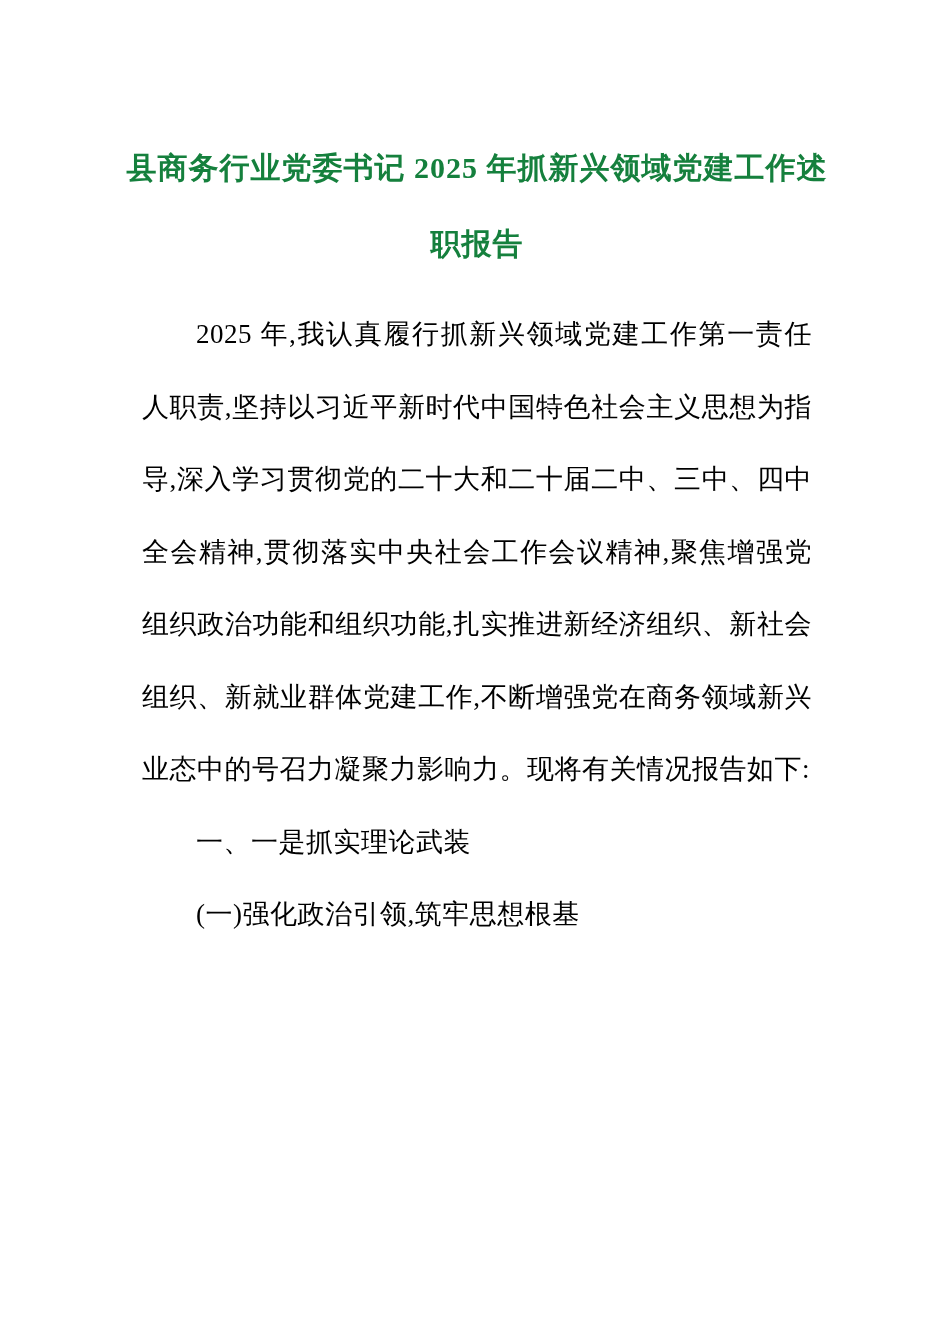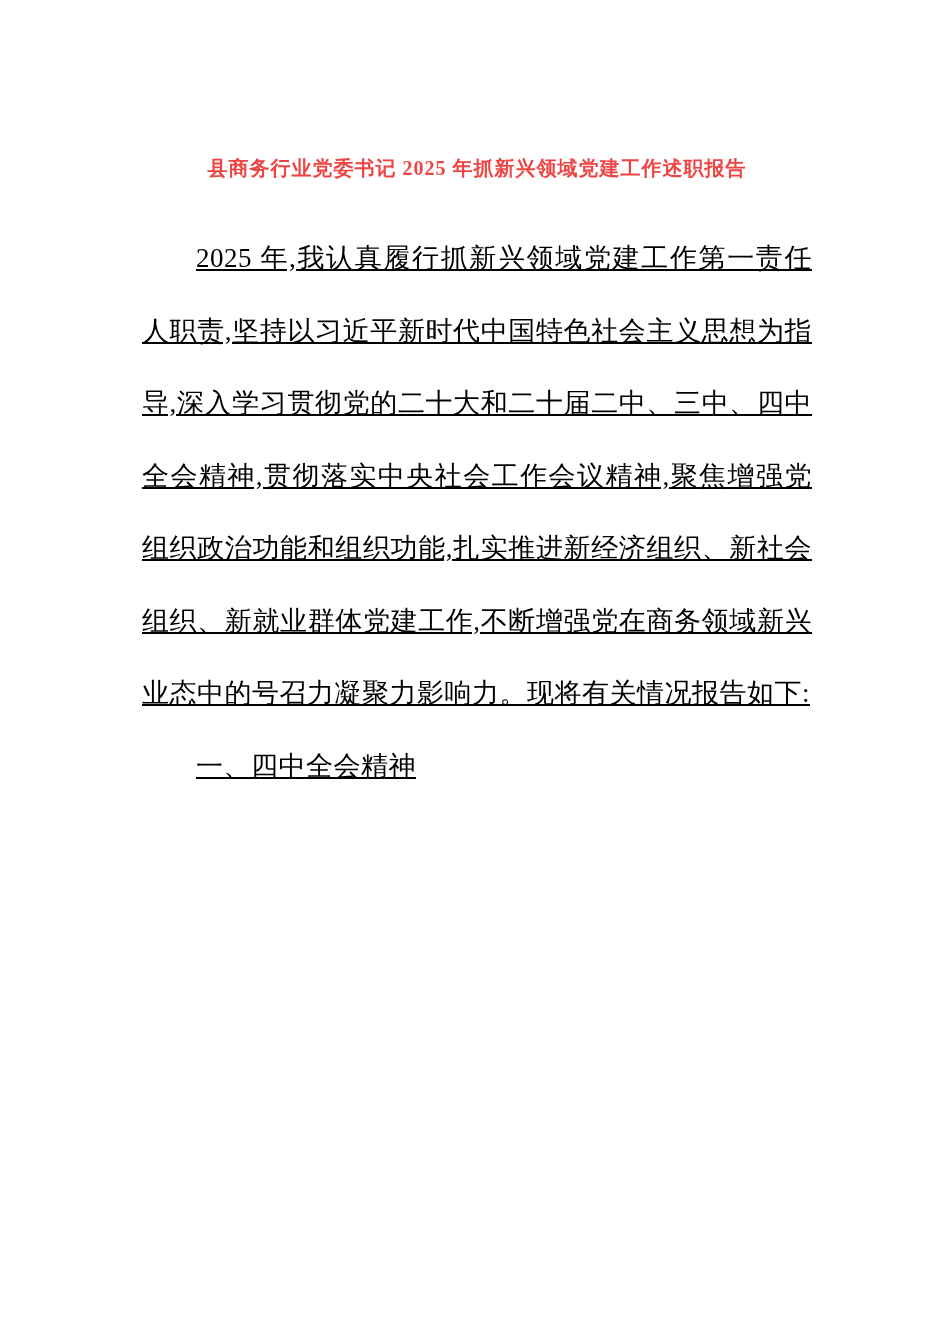--- a/index.html
+++ b/index.html
@@ -14,30 +14,29 @@
     margin: 0 auto;
     background: #ffffff;
     box-sizing: border-box;
     padding: 130px 138px 0 142px;
     overflow: hidden;
     color: #000000;
     font-family: "Liberation Serif", "DejaVu Serif", serif;
   }
   .doc-title {
     margin: 0 -18px 16px -18px;
-    font-size: 20px;
+    font-size: 30px;
     font-weight: bold;
     line-height: 76px;
     text-align: center;
     letter-spacing: 1px;
-    color: #ef4444;
+    color: #15803d;
   }
   .doc-body {
     width: 670px;
-    text-decoration: underline;
   }
   .para {
     margin: 0;
     font-size: 27px;
     line-height: 72.5px;
     letter-spacing: 0.5px;
     text-align: justify;
     text-justify: inter-ideograph;
     text-indent: 2em;
     color: #000000;
@@ -45,15 +44,16 @@
   }
 </style>
 </head>
 <body>
 
 <div class="page">
   <h1 class="doc-title">县商务行业党委书记 2025 年抓新兴领域党建工作述职报告</h1>
 
   <div class="doc-body">
     <p class="para">2025 年,我认真履行抓新兴领域党建工作第一责任人职责,坚持以习近平新时代中国特色社会主义思想为指导,深入学习贯彻党的二十大和二十届二中、三中、四中全会精神,贯彻落实中央社会工作会议精神,聚焦增强党组织政治功能和组织功能,扎实推进新经济组织、新社会组织、新就业群体党建工作,不断增强党在商务领域新兴业态中的号召力凝聚力影响力。现将有关情况报告如下:</p>
-    <p class="para">一、四中全会精神</p>
+    <p class="para">一、一是抓实理论武装</p>
+    <p class="para">(一)强化政治引领,筑牢思想根基</p>
   </div>
 </div>
 
 </body></html>

